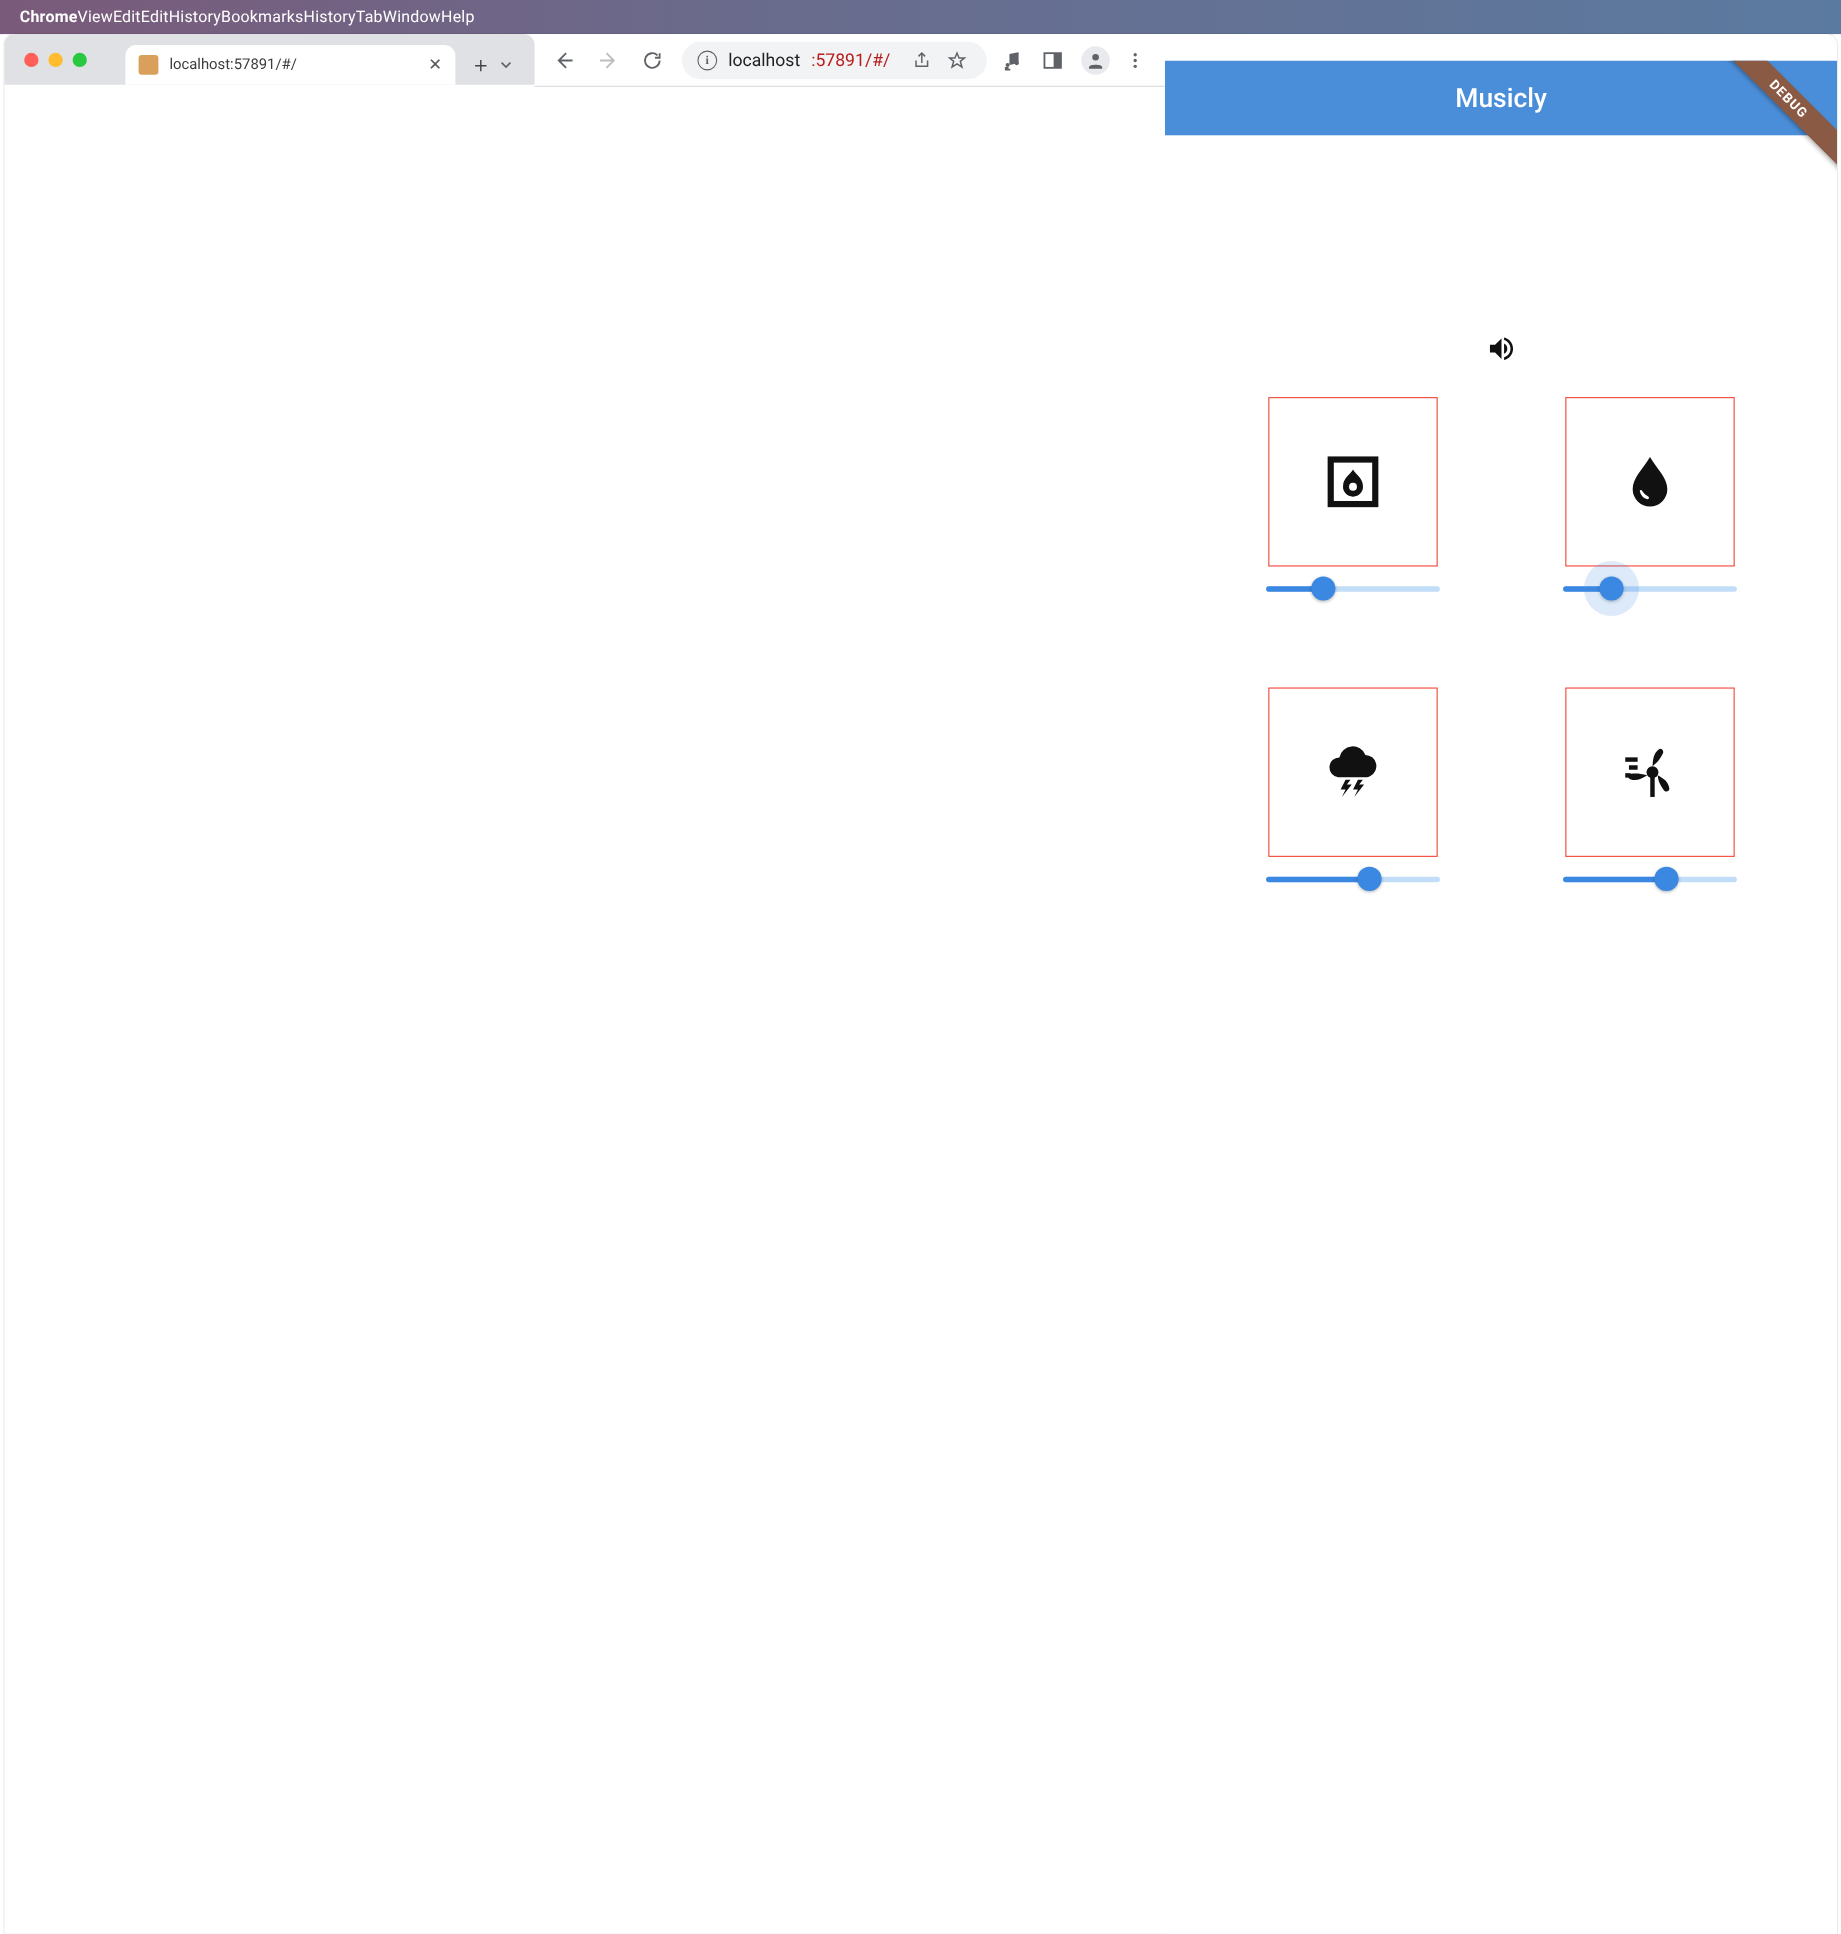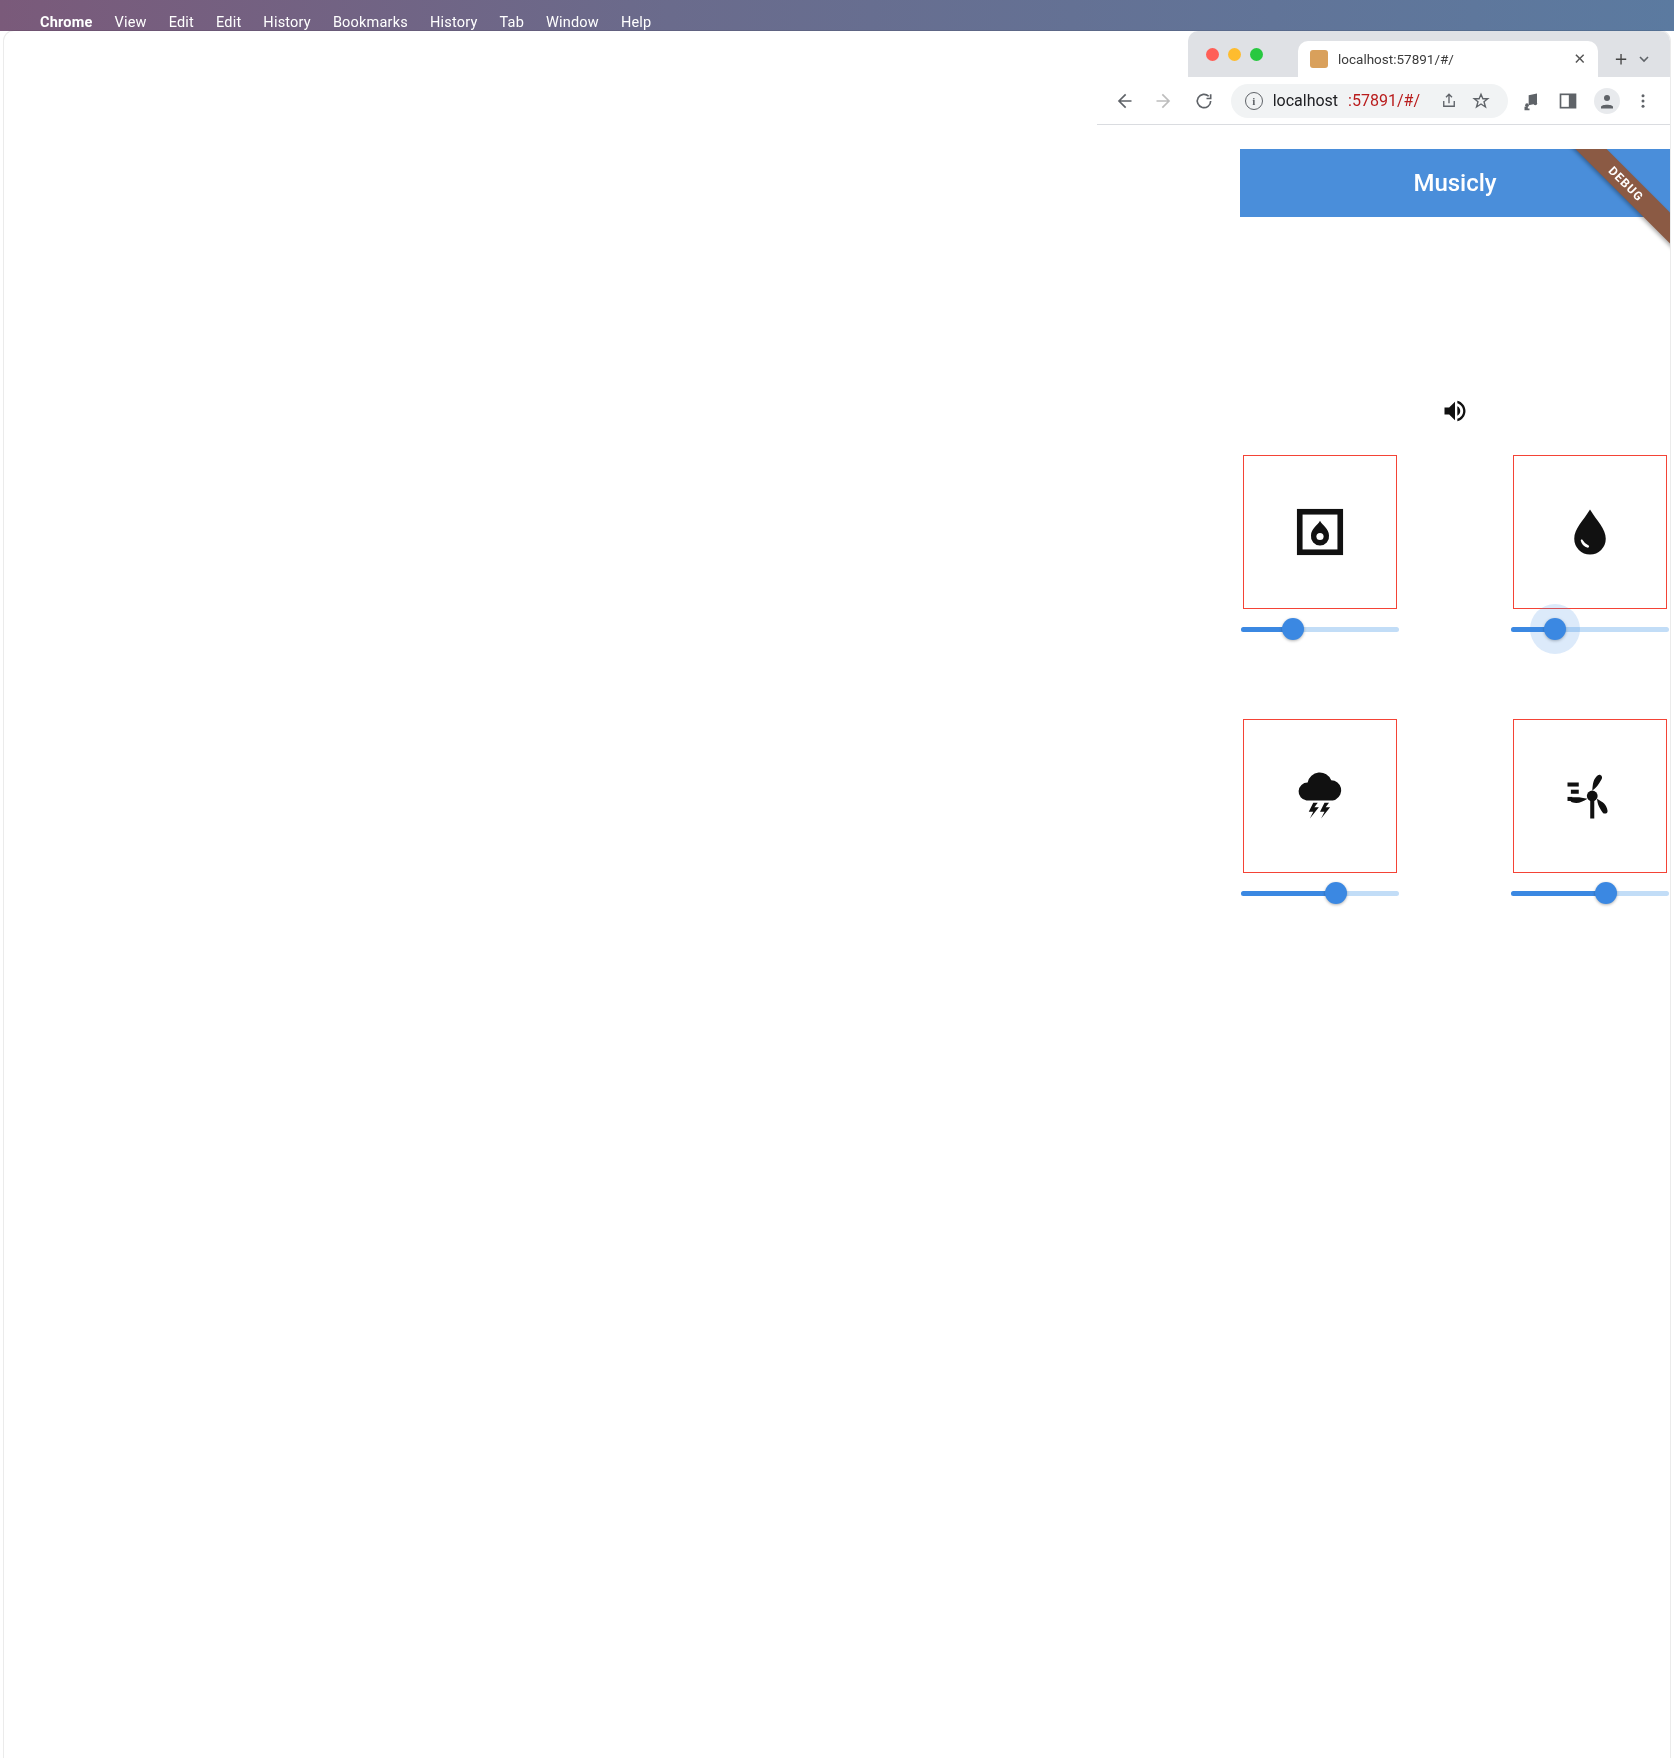--- a/index.html
+++ b/index.html
@@ -3,37 +3,37 @@
 <meta charset="utf-8">
 <style>
   * { box-sizing: border-box; margin: 0; padding: 0; }
   html, body { height: 100%; font-family: -apple-system, BlinkMacSystemFont, "Segoe UI", Roboto, sans-serif; }
   body { background: #fff; overflow: hidden; }
 
   
   .mac-menu {
     height: 31px;
     background: linear-gradient(90deg, #7a5a7a 0%, #6a6b8c 40%, #5b7aa0 100%);
-    display: flex; align-items: flex-end;
-    padding: 0 18px; gap: 22px;
+    display: flex; align-items: center;
+    padding: 0 18px; 
     color: #fff; font-size: 14.5px;
     letter-spacing: .2px;
   }
   .mac-menu .apple { font-size: 17px; }
   .mac-menu .bold { font-weight: 700; }
 
   
   .chrome-window {
     position: relative;
     margin: 0 4px;
     background: #fff;
     border-radius: 10px 10px 0 0;
     box-shadow: 0 0 0 1px rgba(0,0,0,.08);
     height: calc(100% - 31px);
-    display: flex; flex-direction: column; align-items: flex-end;
+    display: flex; flex-direction: row;
   }
   .tabstrip {
     height: 46px;
     background: #dfe1e5;
     display: flex; align-items: flex-end;
     padding-left: 14px;
     border-radius: 10px 10px 0 0;
     position: relative;
   }
   .traffic { position: absolute; left: 18px; top: 17px; display: flex; gap: 9px; }

